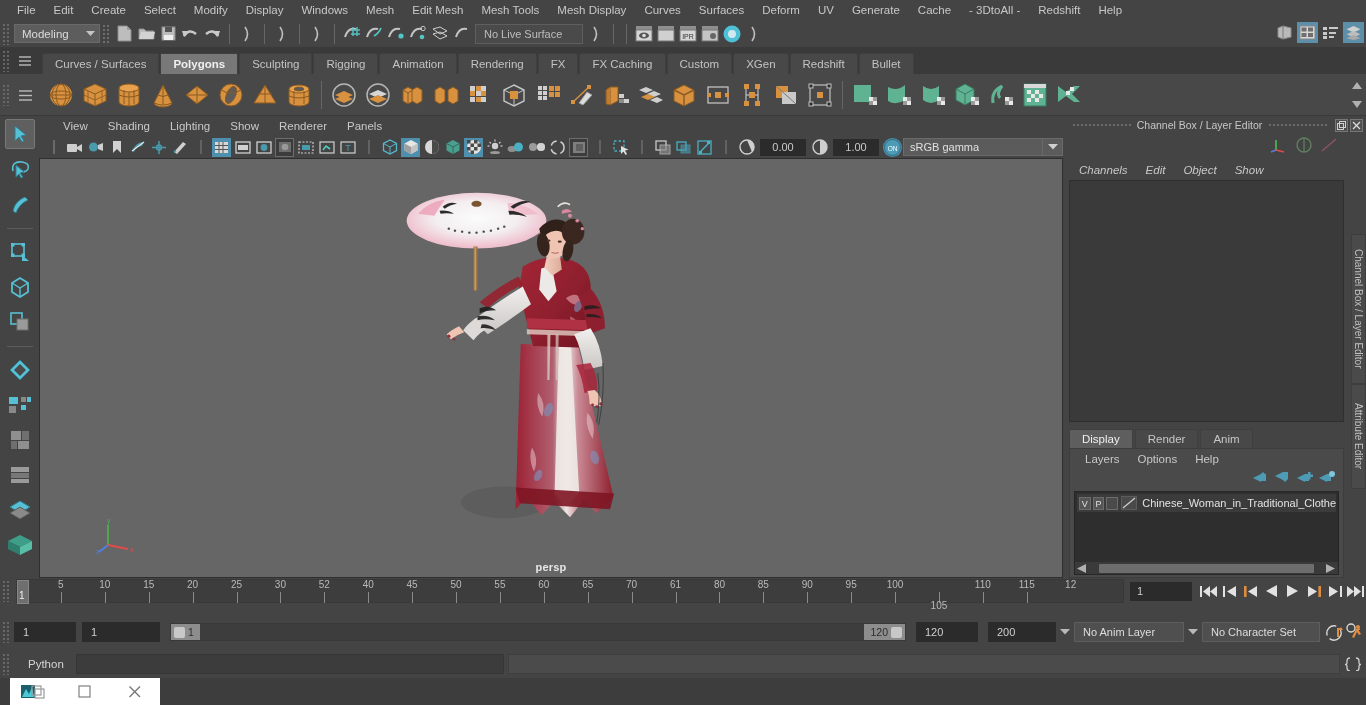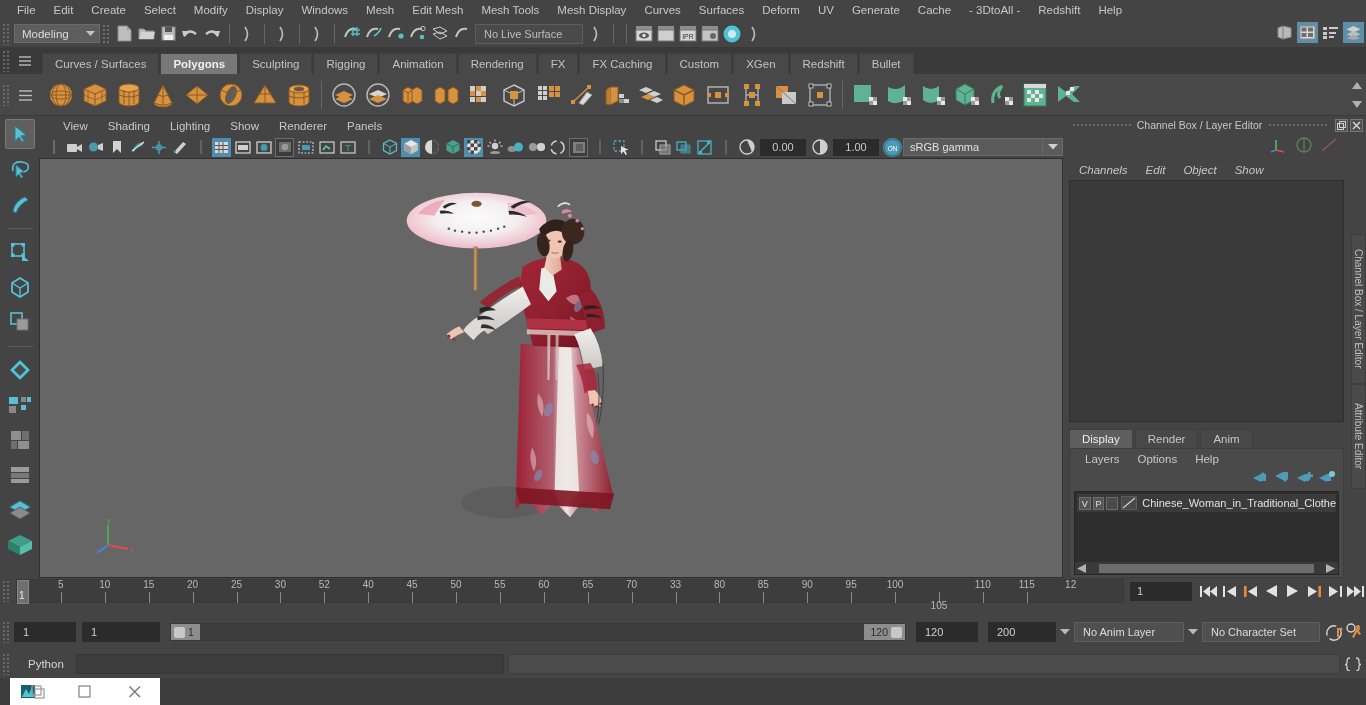--- a/index.html
+++ b/index.html
@@ -1252,20 +1252,21 @@
       
       <svg class="axis-gizmo" viewBox="0 0 40 40">
         <line x1="12" y1="30" x2="12" y2="10" stroke="#4caf50" stroke-width="1.8"></line>
         <line x1="12" y1="30" x2="32" y2="34" stroke="#e14b4b" stroke-width="1.8"></line>
         <line x1="12" y1="30" x2="3" y2="37" stroke="#4f7fe0" stroke-width="1.8"></line>
         <text x="11" y="8" font-size="7" fill="#4caf50" font-family="Liberation Sans">y</text>
         <text x="34" y="37" font-size="7" fill="#e14b4b" font-family="Liberation Sans">x</text>
         <text x="0" y="39" font-size="7" fill="#4f7fe0" font-family="Liberation Sans">z</text>
       </svg>
 
+      <div class="persp-label">persp</div>
     </div>
   </div>
 
   <div class="rightpanel">
     <div class="cb-title">
       <span class="dots-l"></span>
       <span>Channel Box / Layer Editor</span>
       <span class="dots-r"></span>
       <span class="wbtn">
         <svg width="9" height="9">
@@ -1412,21 +1413,21 @@
       <div class="ts-lab" style="left: 439.024px;">50</div>
       <div class="ts-tick" style="left: 482.927px;"></div>
       <div class="ts-lab" style="left: 482.927px;">55</div>
       <div class="ts-tick" style="left: 526.829px;"></div>
       <div class="ts-lab" style="left: 526.829px;">60</div>
       <div class="ts-tick" style="left: 570.732px;"></div>
       <div class="ts-lab" style="left: 570.732px;">65</div>
       <div class="ts-tick" style="left: 614.634px;"></div>
       <div class="ts-lab" style="left: 614.634px;">70</div>
       <div class="ts-tick" style="left: 658.537px;"></div>
-      <div class="ts-lab" style="left: 658.537px;">33</div>
+      <div class="ts-lab" style="left: 658.537px;">61</div>
       <div class="ts-tick" style="left: 702.439px;"></div>
       <div class="ts-lab" style="left: 702.439px;">80</div>
       <div class="ts-tick" style="left: 746.341px;"></div>
       <div class="ts-lab" style="left: 746.341px;">85</div>
       <div class="ts-tick" style="left: 790.244px;"></div>
       <div class="ts-lab" style="left: 790.244px;">90</div>
       <div class="ts-tick" style="left: 834.146px;"></div>
       <div class="ts-lab" style="left: 834.146px;">95</div>
       <div class="ts-tick" style="left: 878.049px;"></div>
       <div class="ts-lab" style="left: 878.049px;">100</div>

